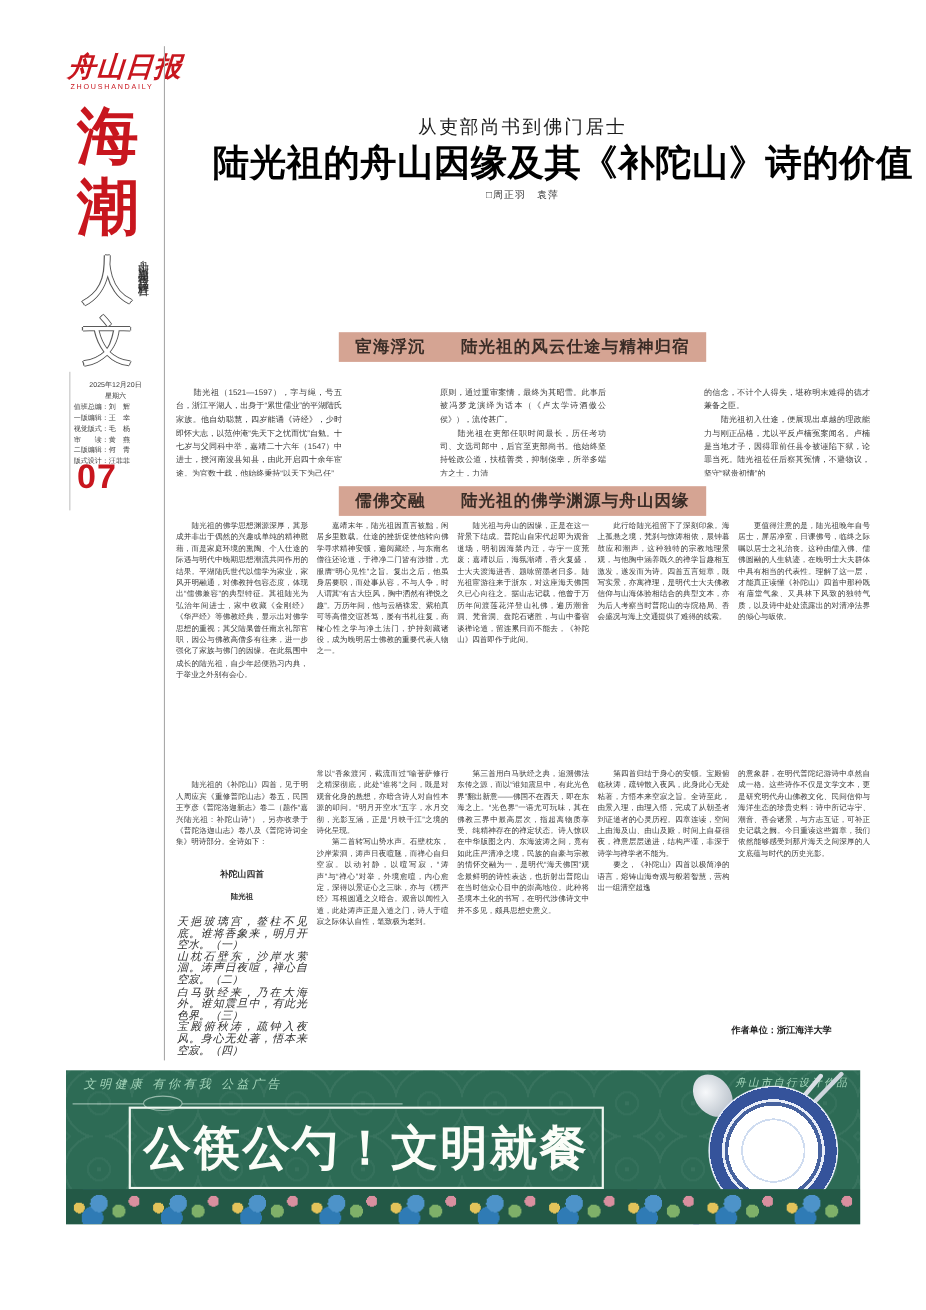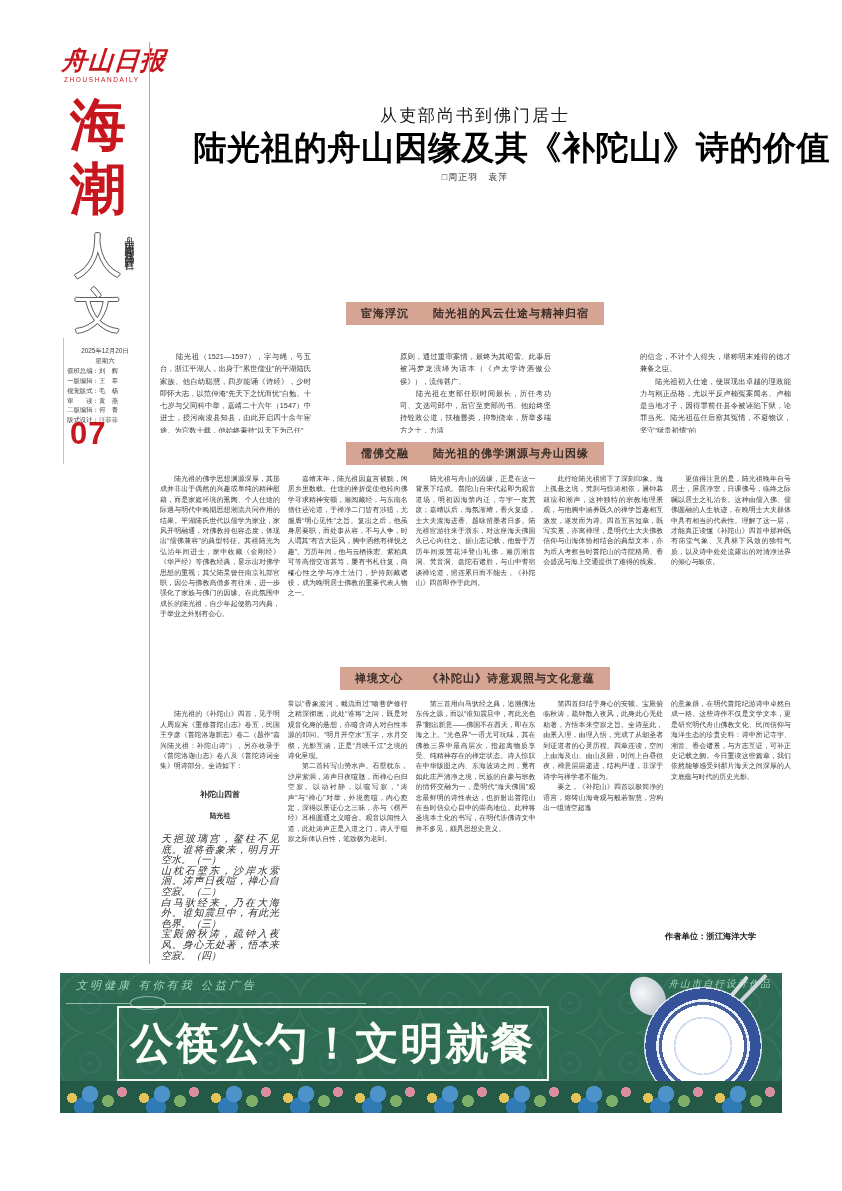--- a/index.html
+++ b/index.html
@@ -36,21 +36,21 @@
         font-family:"Liberation Sans",sans-serif;margin-left:32px;}
   .byline{position:absolute;left:160px;top:171px;width:630px;text-align:center;
         font-size:9px;color:#333;letter-spacing:1px;}
   .abstract{position:absolute;left:197px;top:203px;width:546px;background:#d5a493;
         padding:9px 12px;font-size:9.5px;line-height:16.5px;color:#4c3a33;
         text-align:justify;white-space:pre-line;}
 
   
   .sec-head{position:absolute;left:160px;width:630px;text-align:center;}
   .sec-head span{display:inline-block;background:#d5a493;color:#3a2c26;font-weight:bold;
-        font-size:11px;padding:4px 15px;letter-spacing:1px;}
+        font-size:15px;padding:4px 15px;letter-spacing:1px;}
   .cols{position:absolute;left:160px;width:631px;display:flex;justify-content:space-between;
         overflow:hidden;}
   .col{text-align:justify;color:#3a3a3a;white-space:pre-line;overflow:hidden;}
   .cols-s1{top:331px;height:102px;}
   .cols-s1 .col{width:151px;font-size:7.3px;line-height:12.3px;margin-top:20px;}
   .cols-s2{top:474px;height:188px;}
   .cols-s2 .col{width:120px;font-size:6.9px;line-height:10.4px;}
   .cols-s3{top:699px;height:266px;}
   .cols-s3 .col{width:120px;font-size:6.9px;line-height:10.4px;}
 
@@ -158,23 +158,20 @@
     <span>儒佛交融　　陆光祖的佛学渊源与舟山因缘</span>
   </div>
   <div class="cols cols-s2">
     <div class="col">　　陆光祖的佛学思想渊源深厚，其形成并非出于偶然的兴趣或单纯的精神慰藉，而是家庭环境的熏陶、个人仕途的际遇与明代中晚期思想潮流共同作用的结果。平湖陆氏世代以儒学为家业，家风开明融通，对佛教持包容态度，体现出“儒佛兼容”的典型特征。其祖陆光为弘治年间进士，家中收藏《金刚经》《华严经》等佛教经典，显示出对佛学思想的重视；其父陆杲曾任南京礼部官职，因公与佛教高僧多有往来，进一步强化了家族与佛门的因缘。在此氛围中成长的陆光祖，自少年起便熟习内典，于举业之外别有会心。</div>
     <div class="col">　　嘉靖末年，陆光祖因直言被黜，闲居乡里数载。仕途的挫折促使他转向佛学寻求精神安顿，遍阅藏经，与东南名僧往还论道，于禅净二门皆有涉猎，尤服膺“明心见性”之旨。复出之后，他虽身居要职，而处事从容，不与人争，时人谓其“有古大臣风，胸中洒然有禅悦之趣”。万历年间，他与云栖袾宏、紫柏真可等高僧交谊甚笃，屡有书札往复，商榷心性之学与净土法门，护持刻藏诸役，成为晚明居士佛教的重要代表人物之一。</div>
     <div class="col">　　陆光祖与舟山的因缘，正是在这一背景下结成。普陀山自宋代起即为观音道场，明初因海禁内迁，寺宇一度荒废；嘉靖以后，海氛渐靖，香火复盛，士大夫渡海进香、题咏留墨者日多。陆光祖宦游往来于浙东，对这座海天佛国久已心向往之。据山志记载，他曾于万历年间渡莲花洋登山礼佛，遍历潮音洞、梵音洞、盘陀石诸胜，与山中耆宿谈禅论道，留连累日而不能去，《补陀山》四首即作于此间。</div>
     <div class="col">　　此行给陆光祖留下了深刻印象。海上孤悬之境，梵刹与惊涛相依，晨钟暮鼓应和潮声，这种独特的宗教地理景观，与他胸中涵养既久的禅学旨趣相互激发，遂发而为诗。四首五言短章，既写实景，亦寓禅理，是明代士大夫佛教信仰与山海体验相结合的典型文本，亦为后人考察当时普陀山的寺院格局、香会盛况与海上交通提供了难得的线索。</div>
     <div class="col">　　更值得注意的是，陆光祖晚年自号居士，屏居净室，日课佛号，临终之际嘱以居士之礼治丧。这种由儒入佛、儒佛圆融的人生轨迹，在晚明士大夫群体中具有相当的代表性。理解了这一层，才能真正读懂《补陀山》四首中那种既有庙堂气象、又具林下风致的独特气质，以及诗中处处流露出的对清净法界的倾心与皈依。</div>
   </div>
 
-  <div class="sec-head" style="top:667px">
-    <span>禅境文心　　《补陀山》诗意观照与文化意蕴</span>
-  </div>
   <div class="cols cols-s3">
     <div class="col">
       <span>　　陆光祖的《补陀山》四首，见于明人周应宾《重修普陀山志》卷五，民国王亨彦《普陀洛迦新志》卷二（题作“嘉兴陆光祖：补陀山诗”），另亦收录于《普陀洛迦山志》卷八及《普陀诗词全集》明诗部分。全诗如下：</span>
       <div class="poem">
         <div class="poem-title">补陀山四首</div>
         <div class="poem-author">陆光祖</div>
         <div class="poem-lines">天挹玻璃宫，鳌柱不见底。谁将香象来，明月开空水。（一）
 山枕石壁东，沙岸水萦洄。涛声日夜喧，禅心自空寂。（二）
 白马驮经来，乃在大海外。谁知震旦中，有此光色界。（三）
 宝殿俯秋涛，疏钟入夜风。身心无处著，悟本来空寂。（四）</div>

